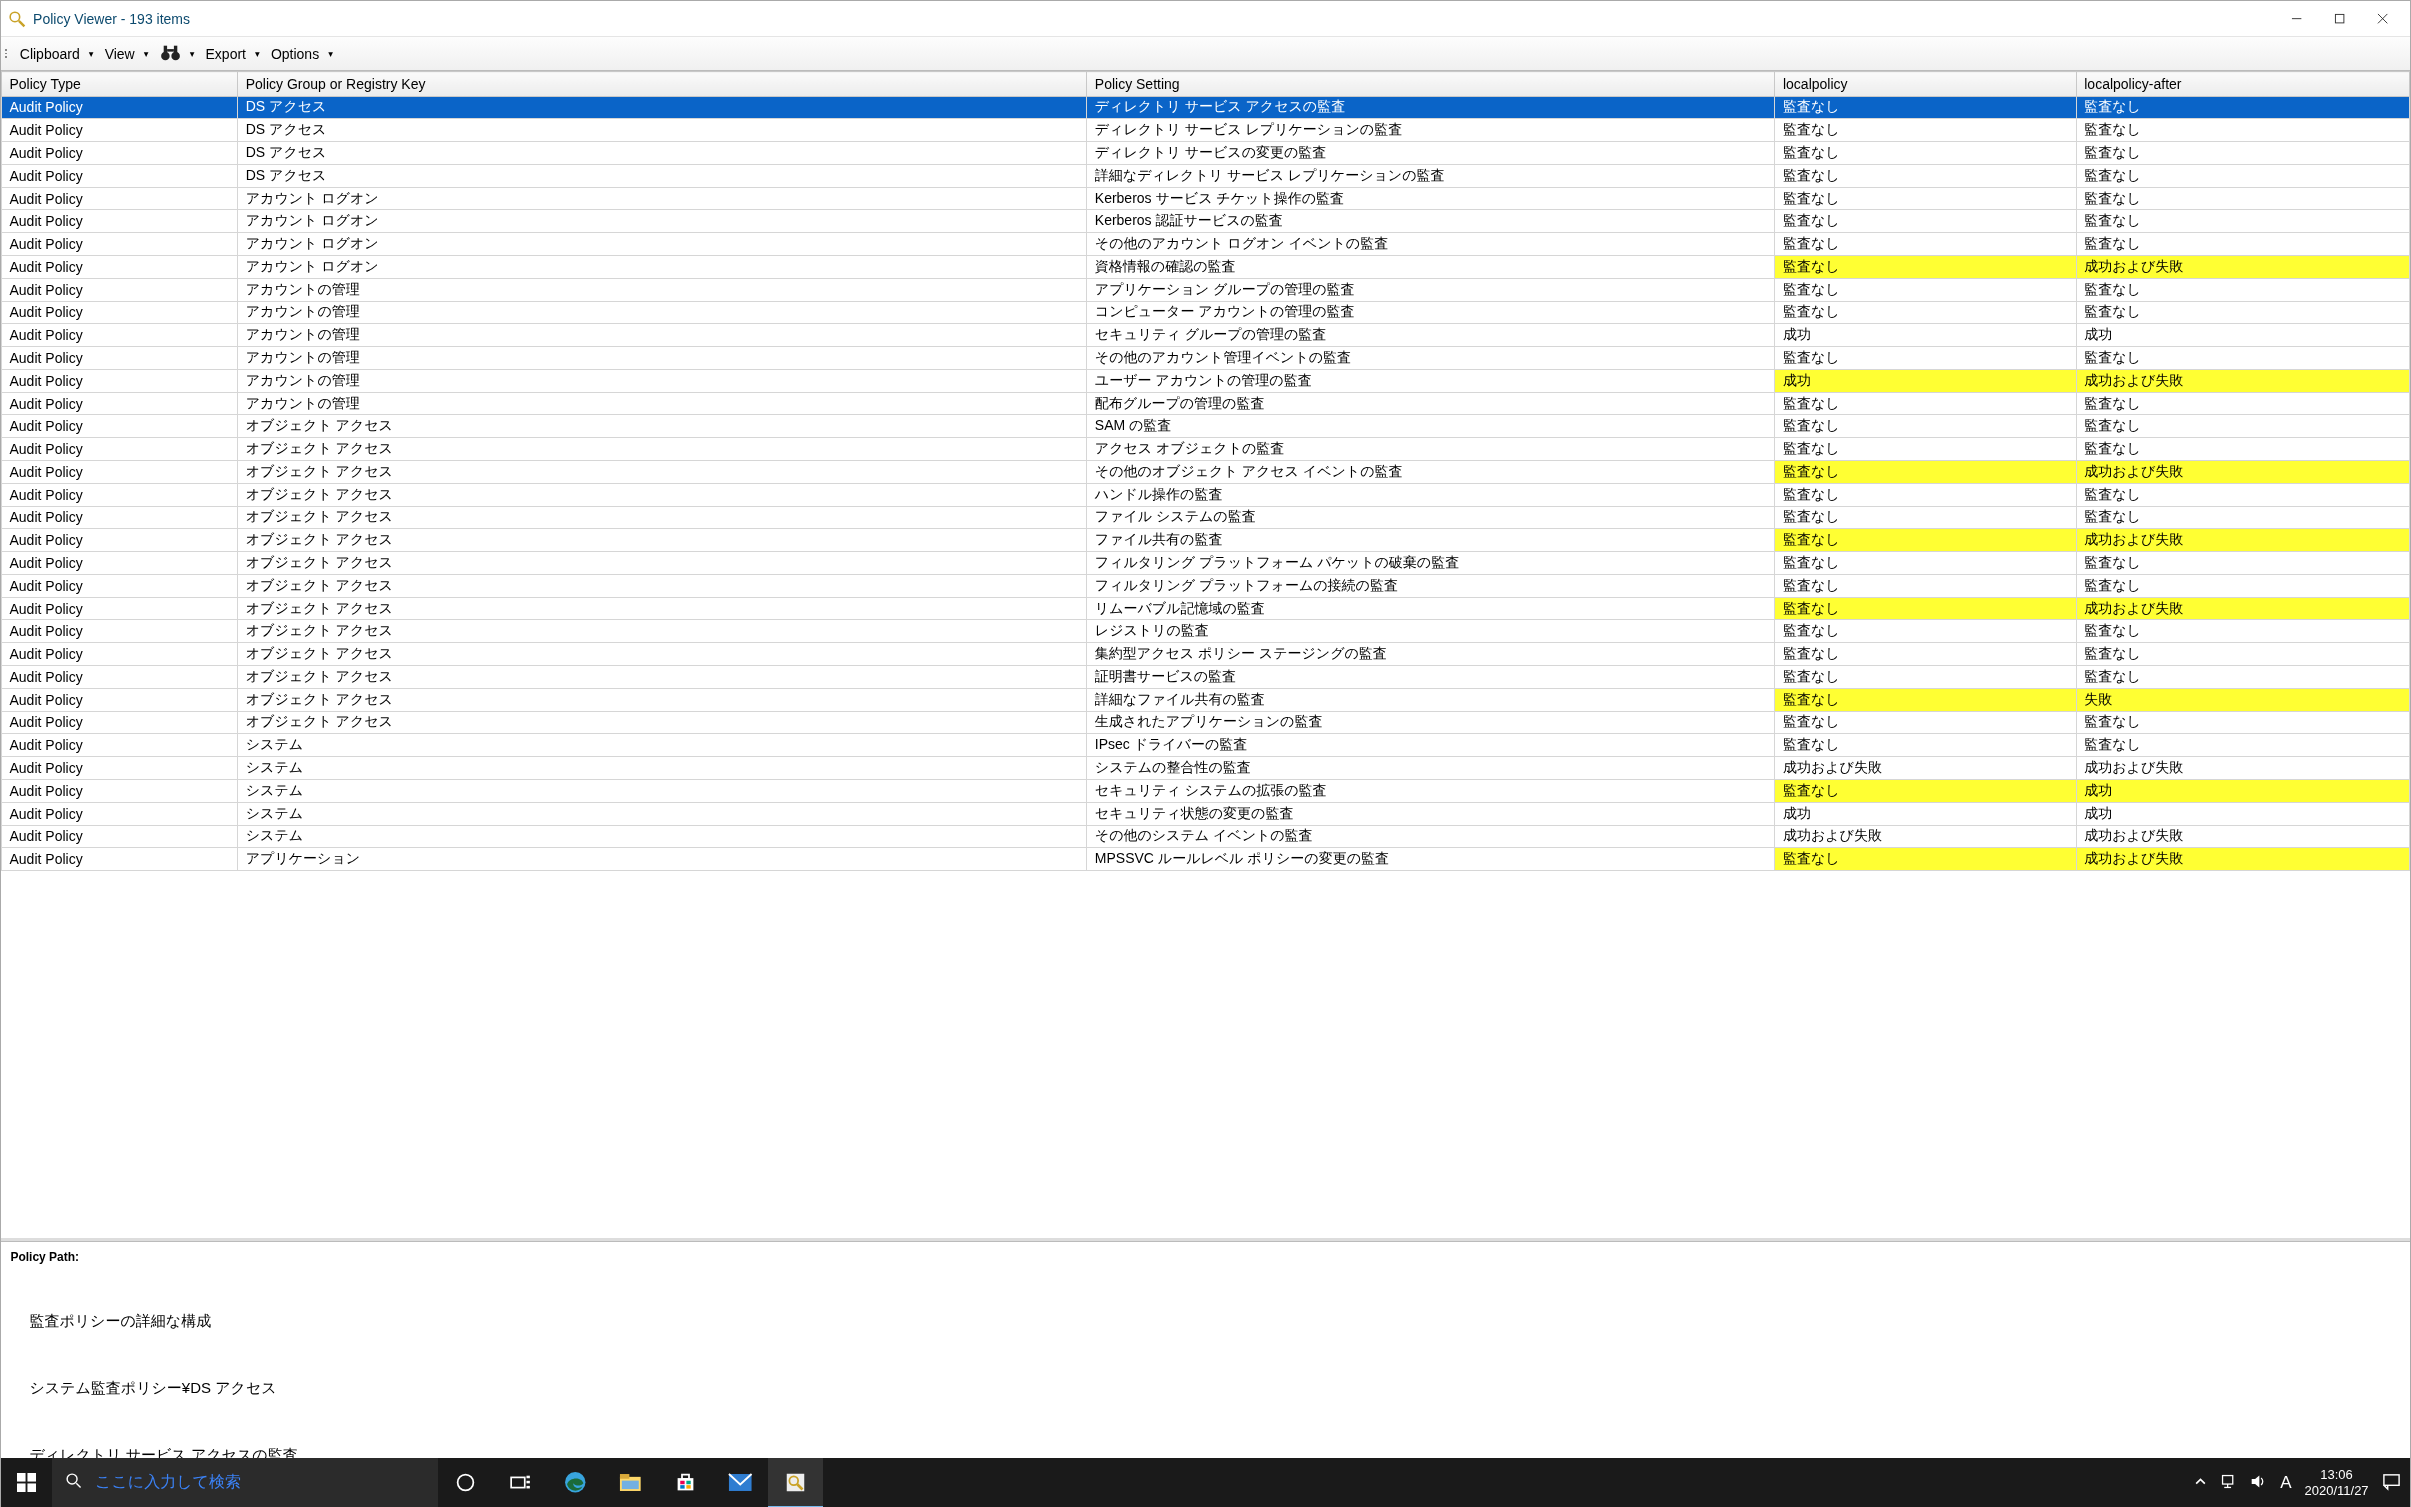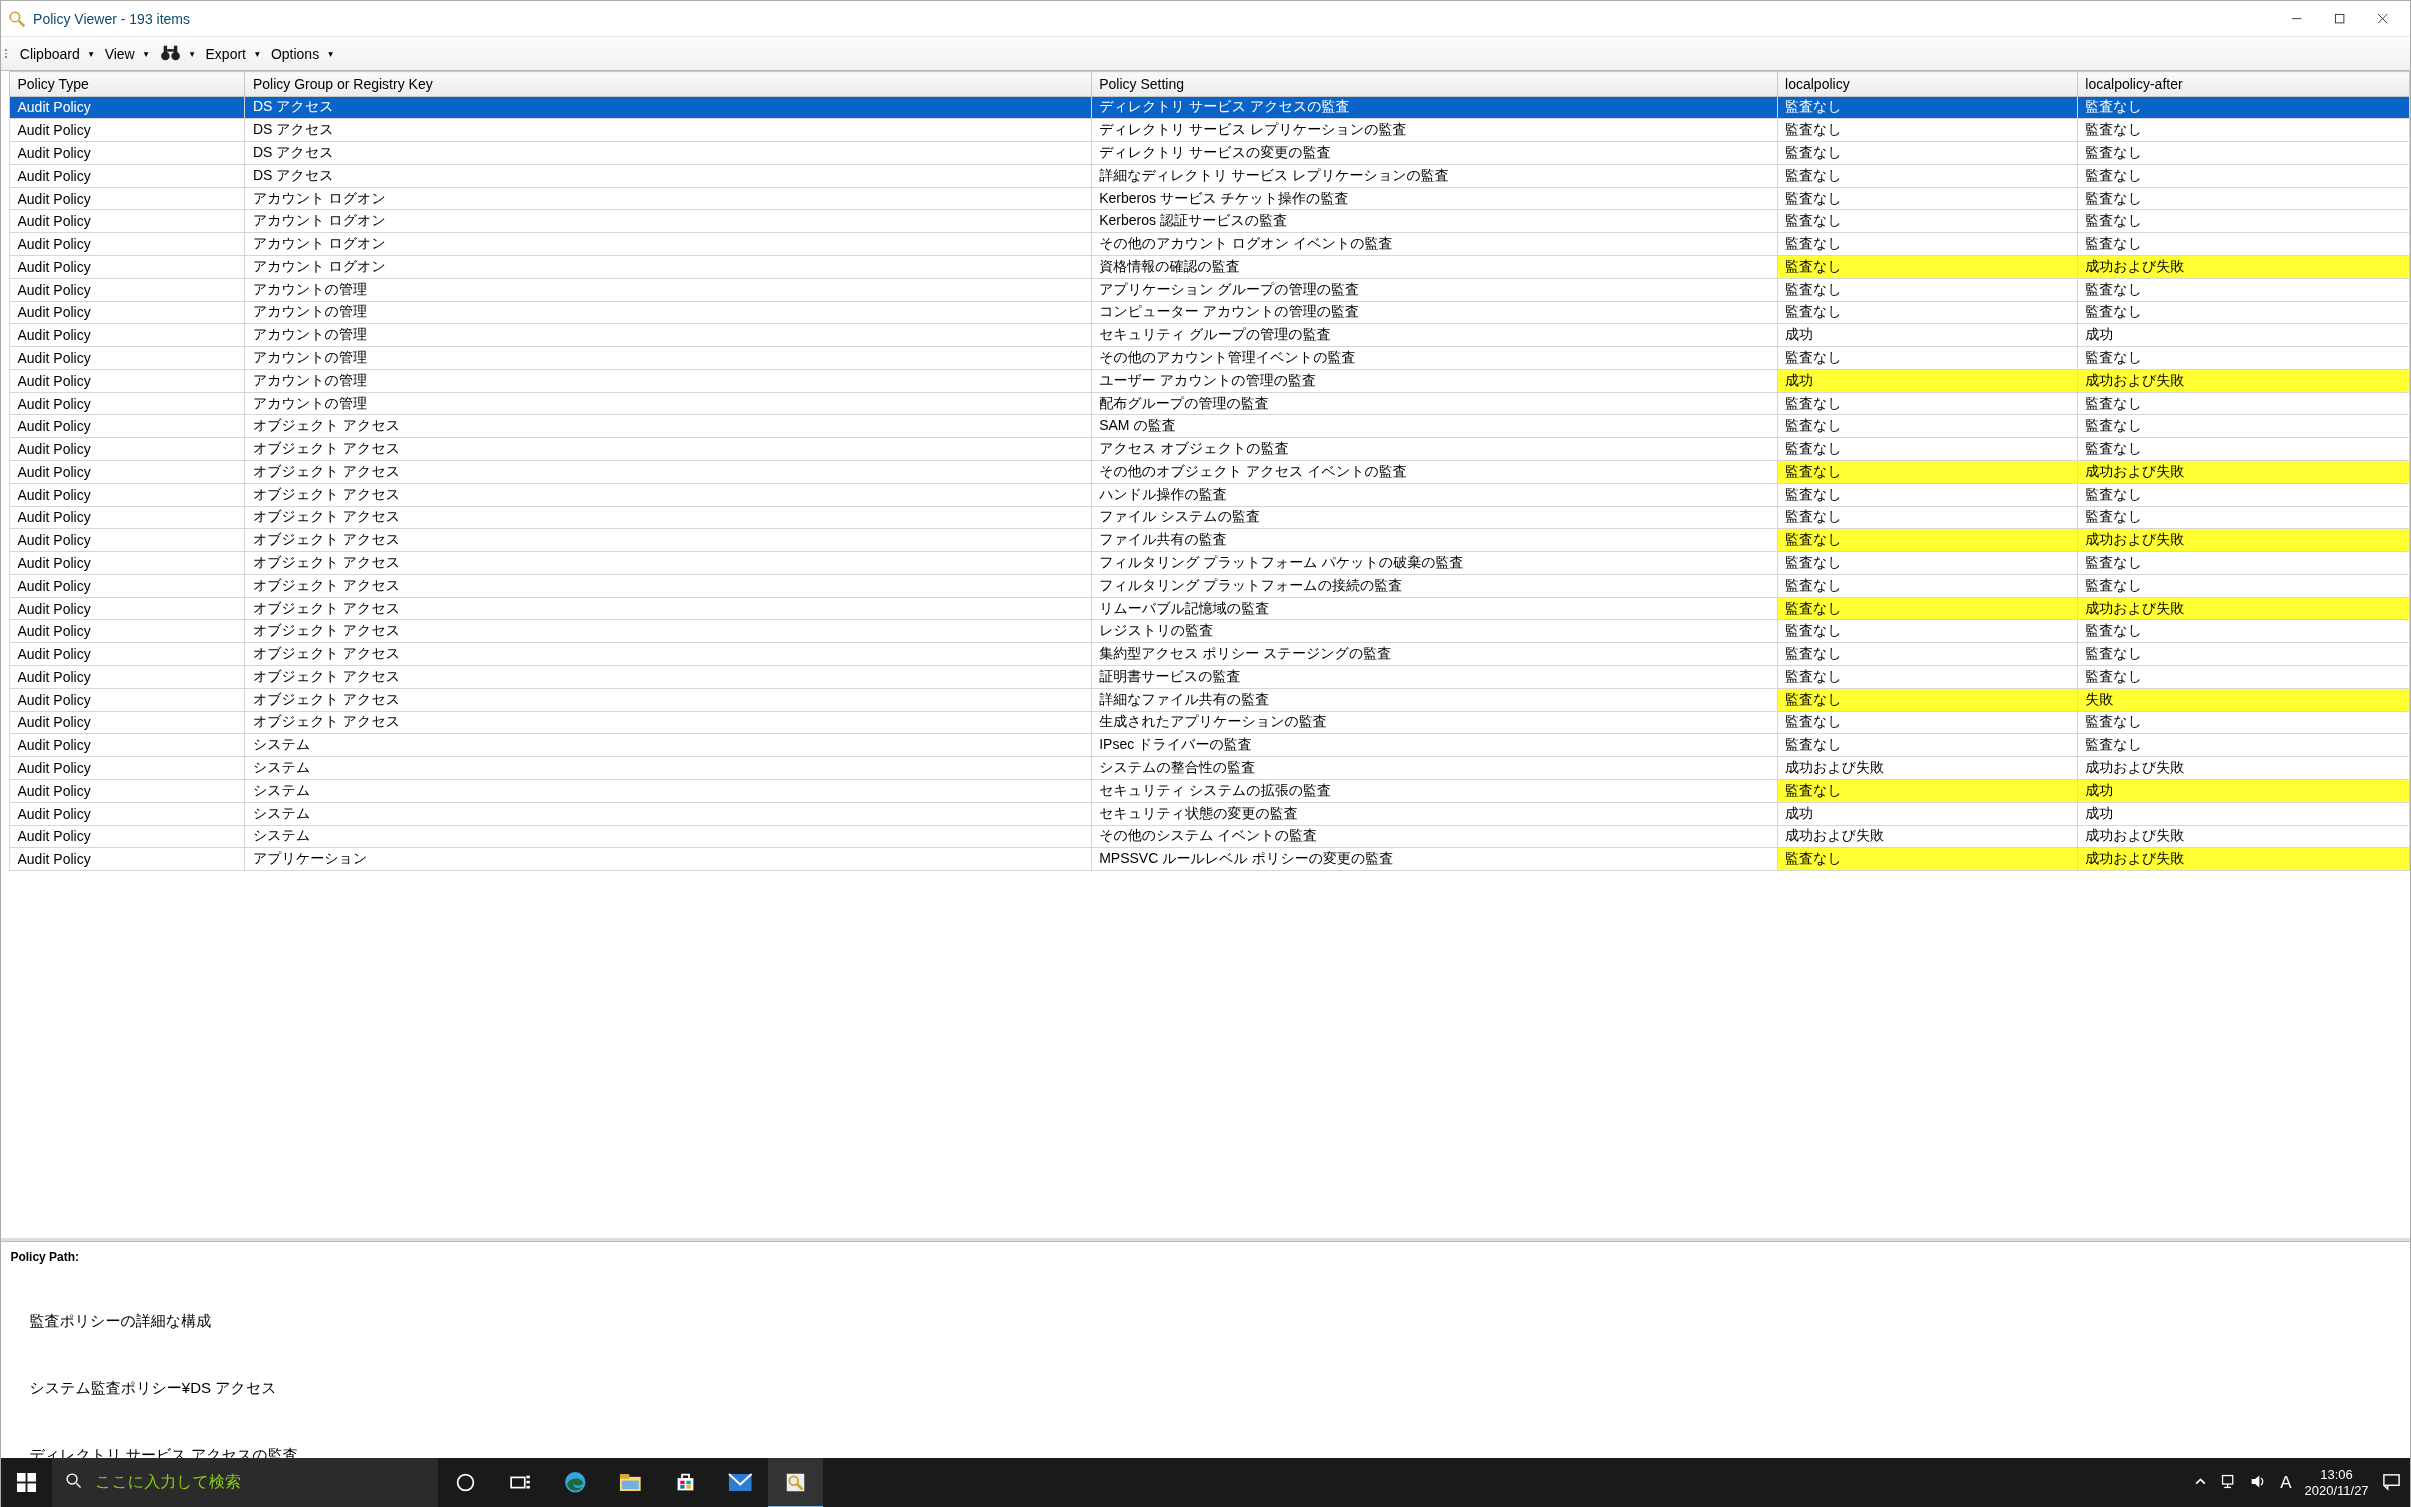--- a/index.html
+++ b/index.html
@@ -70,21 +70,20 @@
 .grid-wrapper {
   flex: 1;
   overflow: hidden;
   display: flex;
   border-bottom: 3.8px solid #ddd;
 }
 .grid-scroll {
   flex: 1;
   overflow-y: scroll;
   position: relative;
-  padding-left: 8px;
 }
 table.grid {
   width: 100%;
   border-collapse: collapse;
   table-layout: fixed;
 }
 table.grid th {
   text-align: left;
   font-weight: normal;
   background: linear-gradient(#fafafa,#ececec);
@@ -131,21 +130,21 @@
 }
 .tb-item {
   display: flex; align-items: center; justify-content: center;
   width: 51px;
 }
 .tb-start { width: 51px; }
 .tb-search {
   flex: 0 0 386px;
   background: #2b2b2b;
   display: flex; align-items: center;
-  color: #84cc16;
+  color: #3b82f6;
   padding: 0 13px;
   gap: 13px;
   font-size: 16px;
 }
 .tb-spacer { flex: 1; }
 .tray {
   display: flex;
   align-items: center;
   gap: 13px;
   padding: 0 9.4px;

